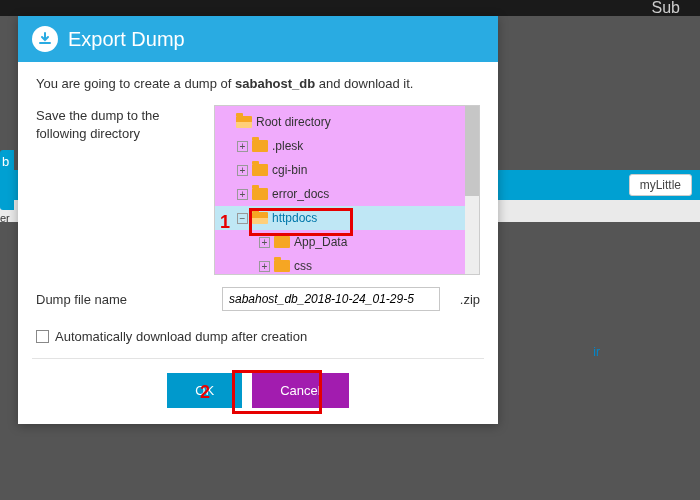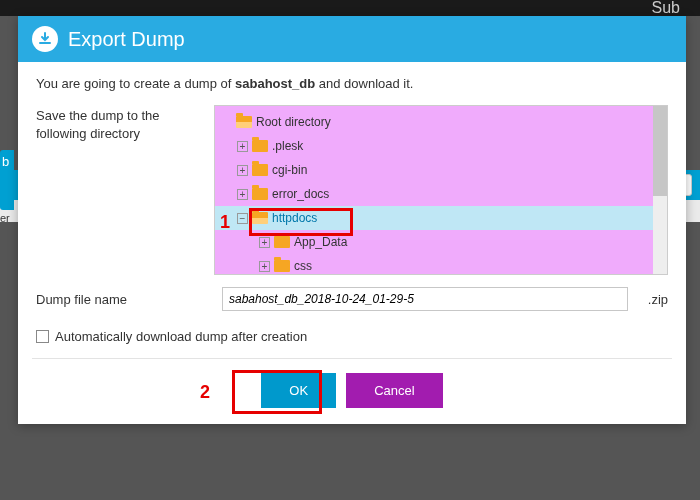--- a/index.html
+++ b/index.html
@@ -7,21 +7,21 @@
 
   .bg-bar { position: absolute; left: 0; right: 0; background: #fff; }
   .bg-top { top: 0; height: 16px; background: #1a1a1a; color: #ccc; font-size: 16px; text-align: right; padding-right: 20px; line-height: 16px; }
   .bg-blue { top: 170px; height: 30px; background: #00a0d2; }
   .bg-mylittle { position: absolute; right: 8px; top: 174px; background: #fff; border: 1px solid #ccc; border-radius: 3px; padding: 3px 10px; font-size: 12px; color: #444; }
   .bg-light1 { top: 200px; height: 22px; background: #eaeaea; }
   .bg-left1 { position: absolute; left: 0; top: 150px; width: 14px; height: 60px; background: #00a0d2; border-radius: 3px 0 0 3px; font-size: 13px; color: #fff; padding: 4px 2px; }
   .bg-left2 { position: absolute; left: 0; top: 212px; font-size: 11px; color: #333; }
   .bg-link { position: absolute; right: 100px; top: 345px; color: #0088cc; font-size: 12px; }
 
-  .modal { position: absolute; left: 18px; top: 16px; width: 668px; background: #fff; box-shadow: 0 2px 10px rgba(0,0,0,.3); }
+  .modal { position: absolute; left: 18px; top: 16px; width: 480px; background: #fff; box-shadow: 0 2px 10px rgba(0,0,0,.3); }
   .modal-header { background: #29abe2; color: #fff; padding: 10px 14px; display: flex; align-items: center; gap: 10px; }
   .modal-header .hicon { width: 26px; height: 26px; background: #fff; border-radius: 50%; display: flex; align-items: center; justify-content: center; }
   .modal-header h1 { font-size: 20px; font-weight: normal; }
   .modal-body { padding: 14px 18px 16px; font-size: 13px; color: #333; }
 
   .intro { margin-bottom: 14px; }
   .intro b { font-weight: bold; }
 
   .row { display: flex; gap: 8px; margin-bottom: 12px; }
   .row .lbl { width: 170px; line-height: 1.4; padding-top: 2px; }

